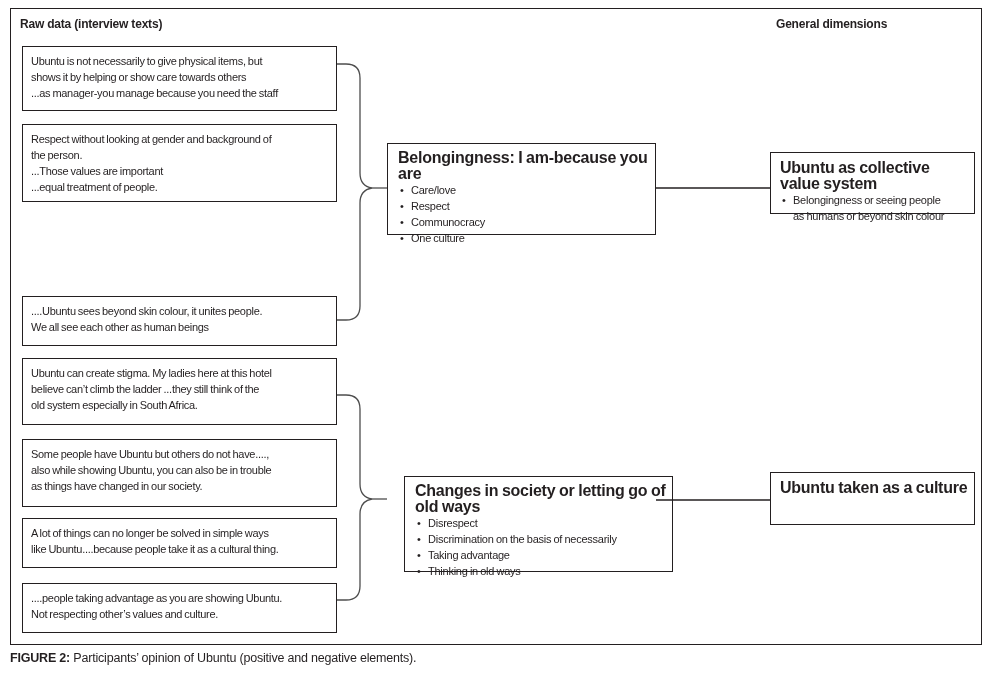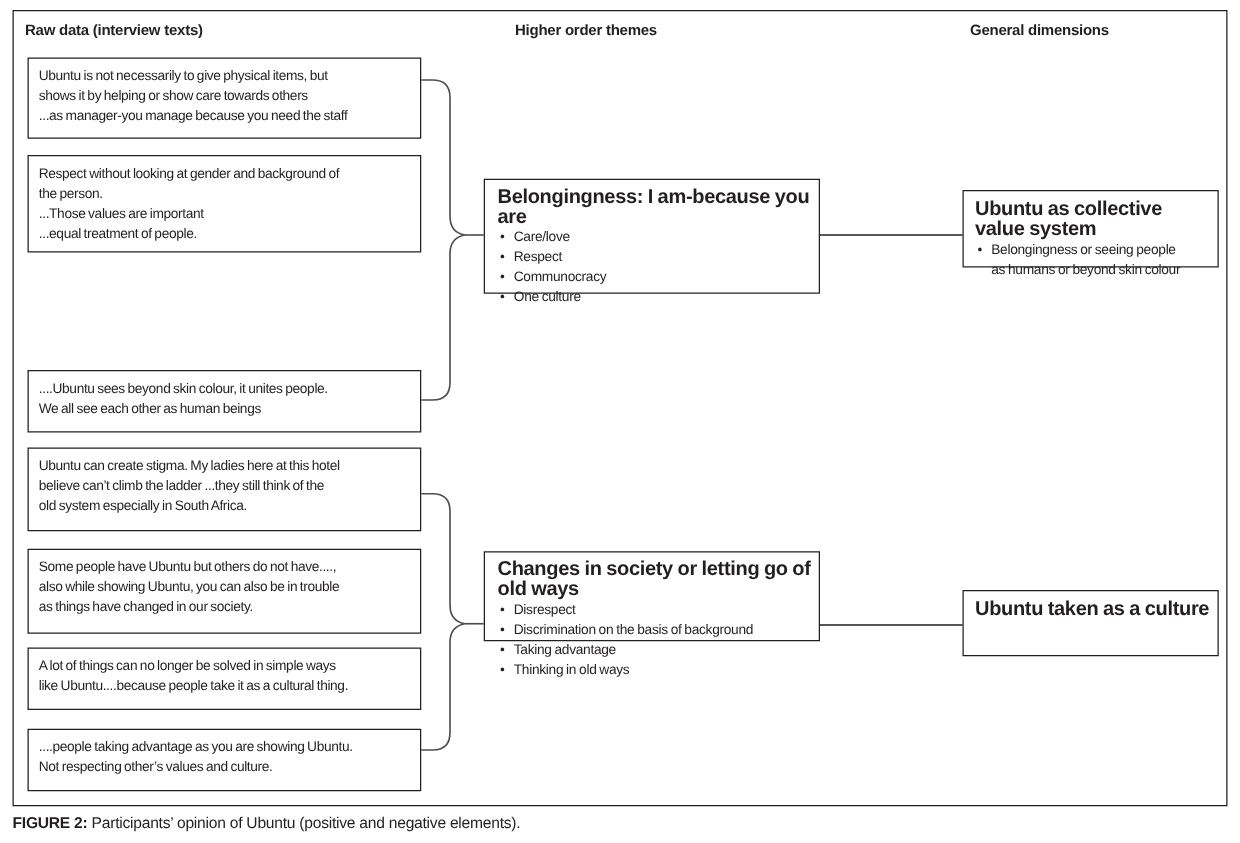--- a/index.html
+++ b/index.html
@@ -98,21 +98,20 @@
   .caption-label { font-weight: bold; }
 </style>
 </head>
 <body>
 
 <div class="page">
 
   <div class="frame"></div>
 
   <div class="col-header hdr1">Raw data (interview texts)</div>
-  <div class="col-header hdr2">Higher order themes</div>
   <div class="col-header hdr3">General dimensions</div>
 
   <div class="dbox raw-box" style="top:46px;height:65px;">
       <p>Ubuntu is not necessarily to give physical items, but
 shows it by helping or show care towards others
 ...as manager-you manage because you need the staff</p>
     </div>
   <div class="dbox raw-box" style="top:124px;height:78px;">
       <p>Respect without looking at gender and background of
 the person.
@@ -142,24 +141,24 @@
 Not respecting other’s values and culture.</p>
     </div>
 
   <div class="dbox theme-box" style="top:143px;height:92px;">
     <p class="box-title">Belongingness: I am-because you are</p>
     <div class="bullet">Care/love</div>
     <div class="bullet">Respect</div>
     <div class="bullet">Communocracy</div>
     <div class="bullet">One culture</div>
   </div>
-  <div class="dbox theme-box" style="top:441px;height:72px;">
+  <div class="dbox theme-box" style="top:476px;height:96px;margin-left:17px;">
     <p class="box-title">Changes in society or letting go of old ways</p>
     <div class="bullet">Disrespect</div>
-    <div class="bullet">Discrimination on the basis of background</div>
+    <div class="bullet">Discrimination on the basis of necessarily</div>
     <div class="bullet">Taking advantage</div>
     <div class="bullet">Thinking in old ways</div>
   </div>
 
   <div class="dbox dim-box" style="top:152px;height:62px;">
     <p class="box-title">Ubuntu as collective value system</p>
     <div class="bullet">Belongingness or seeing people
 as humans or beyond skin colour</div>
   </div>
   <div class="dbox dim-box" style="top:472px;height:53px;">

